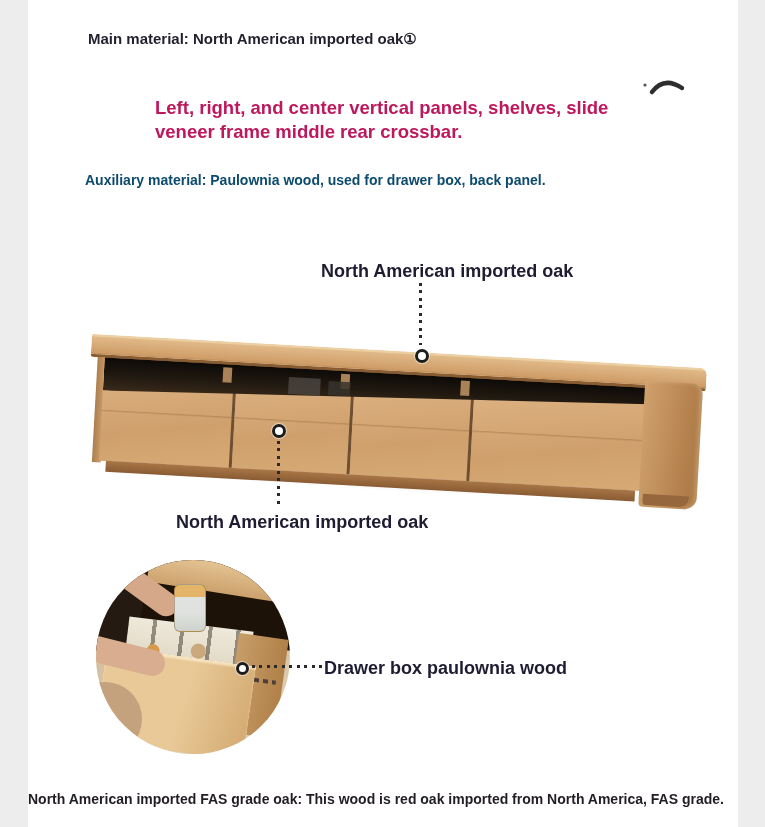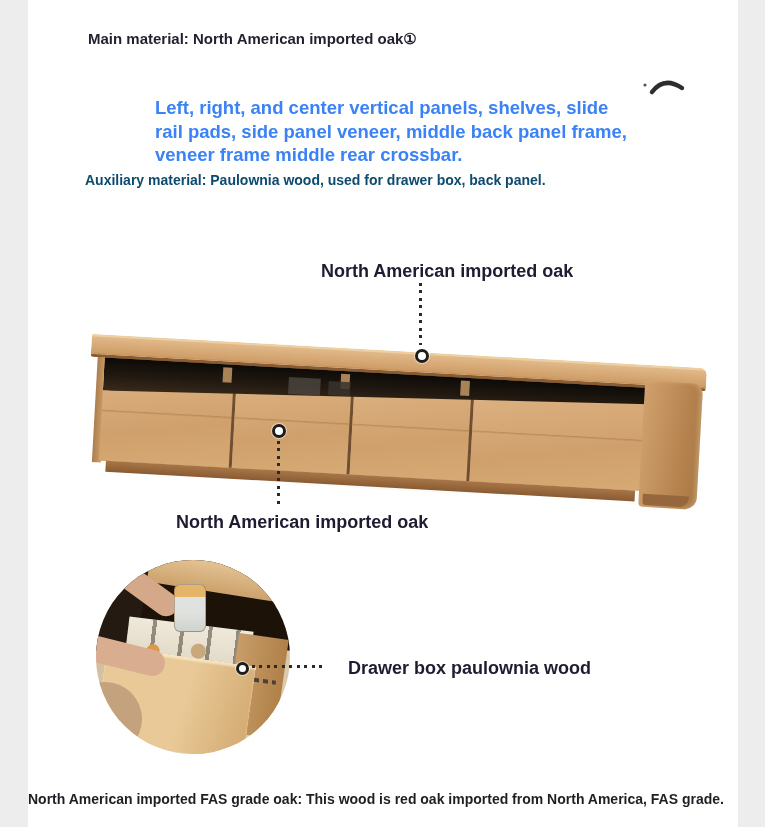--- a/index.html
+++ b/index.html
@@ -6,21 +6,21 @@
   body{width:765px;height:827px;overflow:hidden;background:#ffffff;
        font-family:"Liberation Sans",sans-serif;-webkit-font-smoothing:antialiased;}
   #page{position:relative;width:765px;height:827px;background:#ffffff;}
   .gutter{position:absolute;top:0;bottom:0;width:28px;background:#ededed;}
   .gutter.left{left:0;}
   .gutter.right{right:0;width:27px;}
 
   .txt{position:absolute;color:#241f2e;font-weight:700;white-space:nowrap;}
   .t-main{left:88px;top:30px;font-size:15px;}
   .t-aux{left:85px;top:61px;font-size:13.5px;line-height:16.5px;}
-  .t-big{left:155px;top:96px;font-size:18.5px;line-height:23.5px;color:#3b82f6;}
+  .t-big{left:155px;top:96px;font-size:18.5px;line-height:23.5px;color:#be185d;}
   .t-paul{left:85px;top:172px;font-size:14px;color:#0c4a6e;}
   .t-label{font-size:18px;color:#1e1c31;text-align:center;}
   .t-foot{left:28px;right:27px;top:791px;font-size:14px;text-align:left;color:#221c24;}
 
   .stray-mark{position:absolute;left:640px;top:72px;width:52px;height:30px;}
 
   
   .dotline-v{position:absolute;width:3px;
     background:repeating-linear-gradient(to bottom,#2a2a2a 0 3px,transparent 3px 7.5px);}
   .dotline-h{position:absolute;height:3px;
@@ -100,21 +100,20 @@
 <div id="page">
 
   <div class="gutter left"></div>
   <div class="gutter right"></div>
 
   <div class="txt t-main">Main material: North American imported oak①</div>
 
 
   <div class="txt t-big">
     <div>Left, right, and center vertical panels, shelves, slide</div>
-    <div>rail pads, side panel veneer, middle back panel frame,</div>
     <div>veneer frame middle rear crossbar.</div>
   </div>
 
   <div class="txt t-paul">Auxiliary material: Paulownia wood, used for drawer box, back panel.</div>
 
   <svg class="stray-mark" viewBox="0 0 52 30">
     <path d="M12 20 Q 24 4, 42 16" stroke="#2e2e2e" stroke-width="4.5" fill="none" stroke-linecap="round"></path>
     <circle cx="5" cy="13" r="1.6" fill="#555"></circle>
   </svg>
 
@@ -161,17 +160,17 @@
     <div class="ph-rail"></div>
     <div class="ph-front"></div>
     <div class="ph-blob"></div>
     <div class="ph-arm1"></div>
     <div class="ph-arm2"></div>
     <div class="ph-jar"></div>
   </div>
 
   <div class="ring" style="left:236px;top:662px;width:7px;height:7px;"></div>
   <div class="dotline-h" style="left:252px;top:665px;width:72px;"></div>
-  <div class="txt t-label" style="left:324px;top:658px;text-align:right;margin-left:24px;">Drawer box paulownia wood</div>
+  <div class="txt t-label" style="left:324px;top:658px;text-align:right;">Drawer box paulownia wood</div>
 
   <div class="txt t-foot">North American imported FAS grade oak: This wood is red oak imported from North America, FAS grade.</div>
 
 </div>
 
 </body></html>

